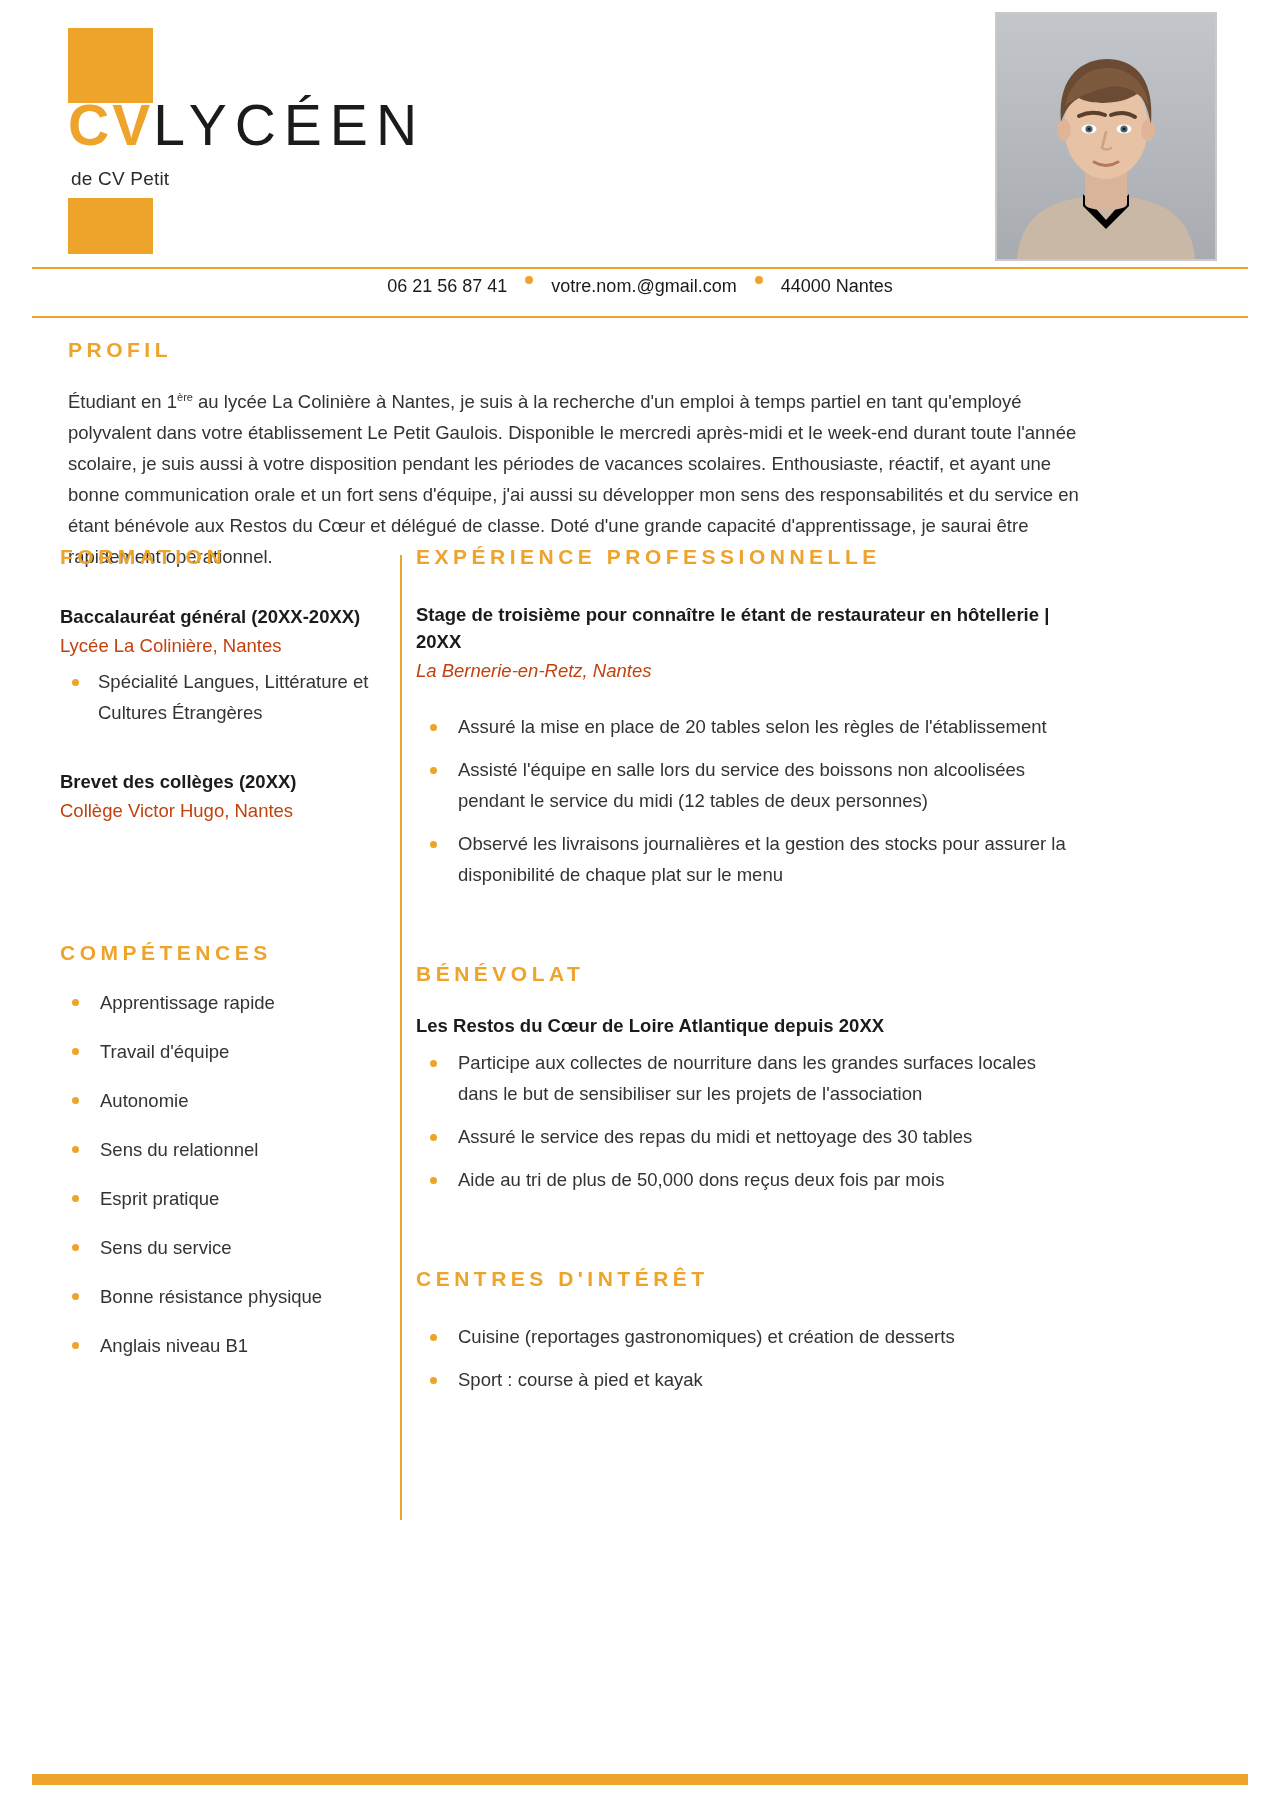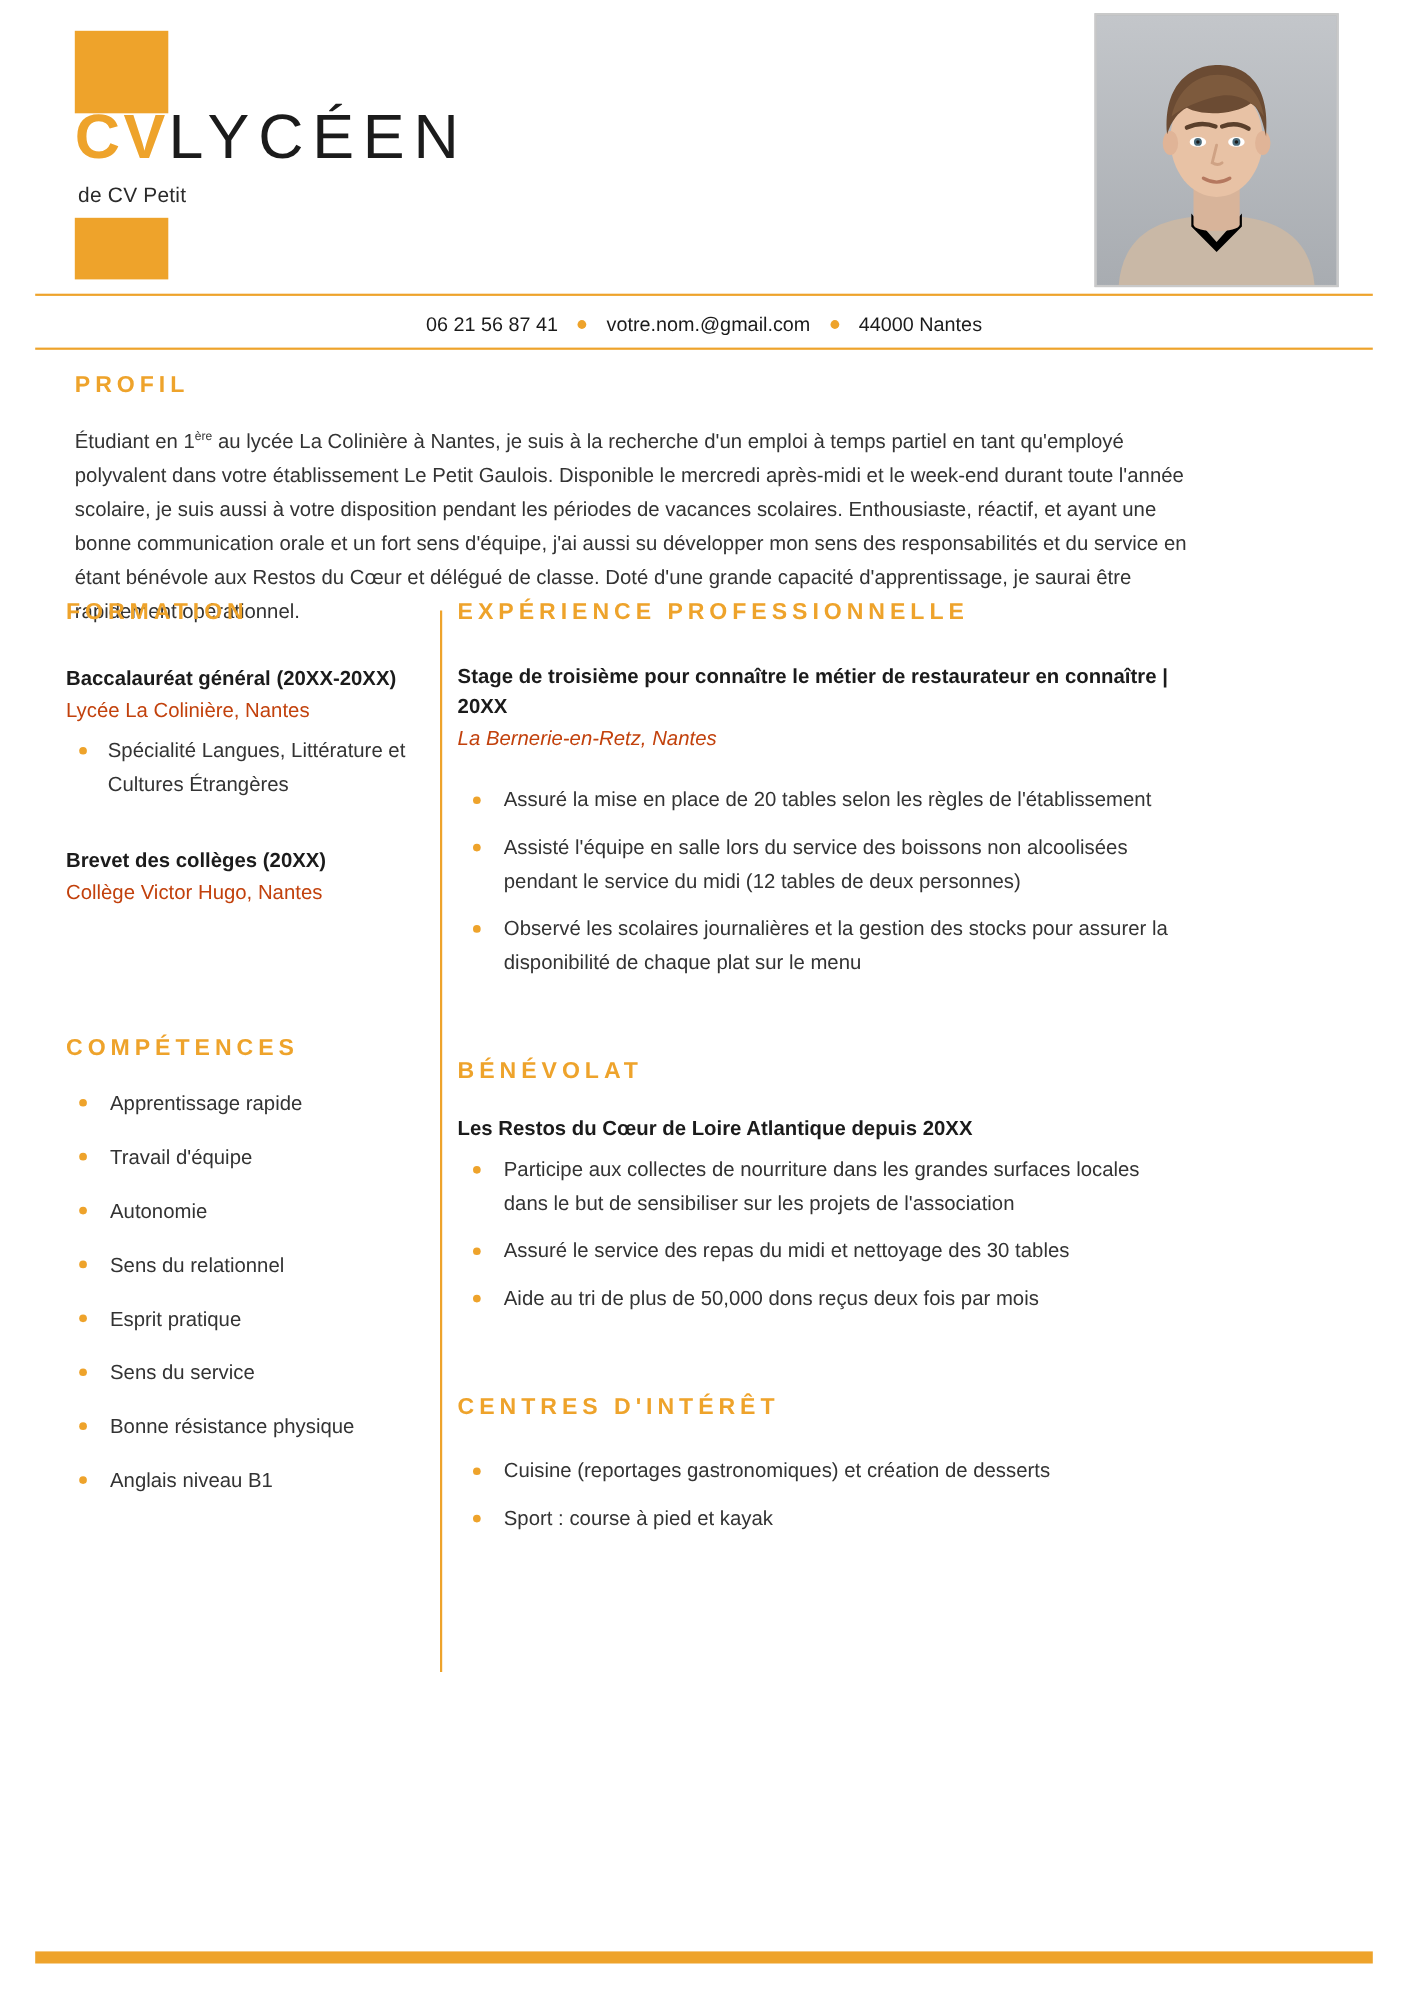--- a/index.html
+++ b/index.html
@@ -104,21 +104,21 @@
     background: #eea32b;
   }
 
   .contact-bar {
     position: absolute;
     left: 0;
     right: 0;
     top: 276px;
     height: 38px;
     display: flex;
-    align-items: center;
+    align-items: flex-start;
     justify-content: center;
     gap: 18px;
     font-size: 18px;
     color: #1b1b1b;
   }
   .contact-bar .dot {
     width: 8px;
     height: 8px;
     border-radius: 50%;
     background: #eea32b;
@@ -349,26 +349,26 @@
           <li>Bonne résistance physique</li>
           <li>Anglais niveau B1</li>
         </ul>
       </div>
     </div>
 
     <div class="col-right">
 
       <div class="blk">
         <div class="section-title">EXPÉRIENCE PROFESSIONNELLE</div>
-        <p class="entry-title">Stage de troisième pour connaître le métier de restaurateur en connaître | 20XX</p>
+        <p class="entry-title">Stage de troisième pour connaître le étant de restaurateur en hôtellerie | 20XX</p>
         <p class="entry-sub italic">La Bernerie-en-Retz, Nantes</p>
         <ul class="bullets wide" style="margin-top:26px;">
           <li>Assuré la mise en place de 20 tables selon les règles de l'établissement</li>
           <li>Assisté l'équipe en salle lors du service des boissons non alcoolisées pendant le service du midi (12 tables de deux personnes)</li>
-          <li>Observé les scolaires journalières et la gestion des stocks pour assurer la disponibilité de chaque plat sur le menu</li>
+          <li>Observé les livraisons journalières et la gestion des stocks pour assurer la disponibilité de chaque plat sur le menu</li>
         </ul>
       </div>
 
       <div class="spacer-60"></div>
 
       <div class="blk">
         <div class="section-title" style="margin-bottom:26px;">BÉNÉVOLAT</div>
         <p class="entry-title">Les Restos du Cœur de Loire Atlantique depuis 20XX</p>
         <ul class="bullets wide" style="margin-top:8px;">
           <li>Participe aux collectes de nourriture dans les grandes surfaces locales dans le but de sensibiliser sur les projets de l'association</li>

